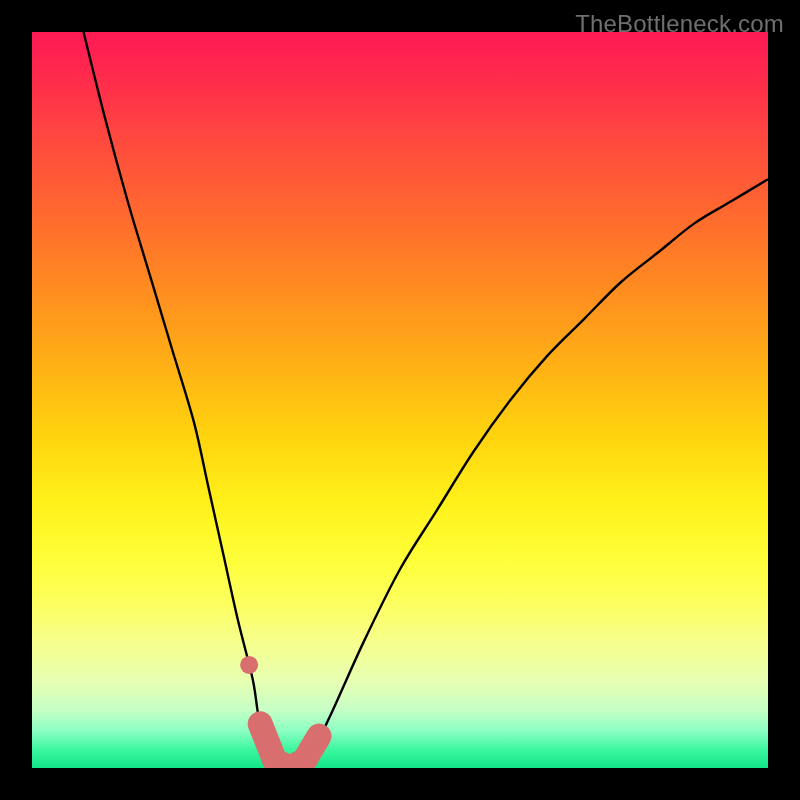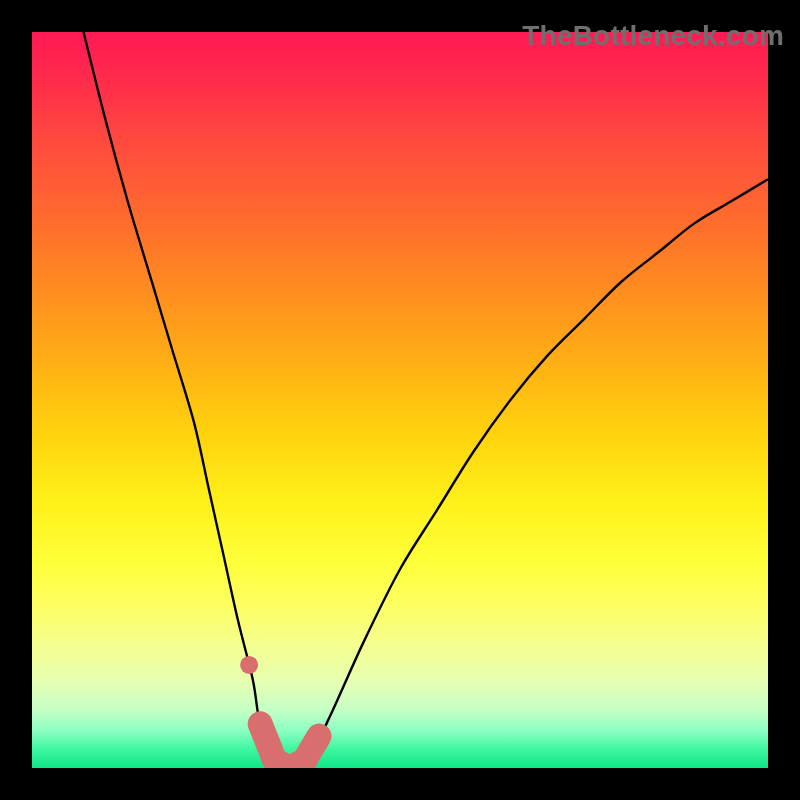--- a/index.html
+++ b/index.html
@@ -51,25 +51,25 @@
     );
   }
   .curve-svg {
     position: absolute;
     inset: 0;
     width: 100%;
     height: 100%;
   }
   .watermark {
     position: absolute;
-    top: 20px;
+    top: 10px;
     right: 16px;
     color: #6f6f6f;
-    font-size: 28px;
-    font-weight: 700;
+    font-size: 24px;
+    font-weight: 400;
     letter-spacing: 0.2px;
   }
 </style>
 </head>
 <body>
 
 <div class="frame">
 
   <div class="plot">
     <div class="gradient"></div>

